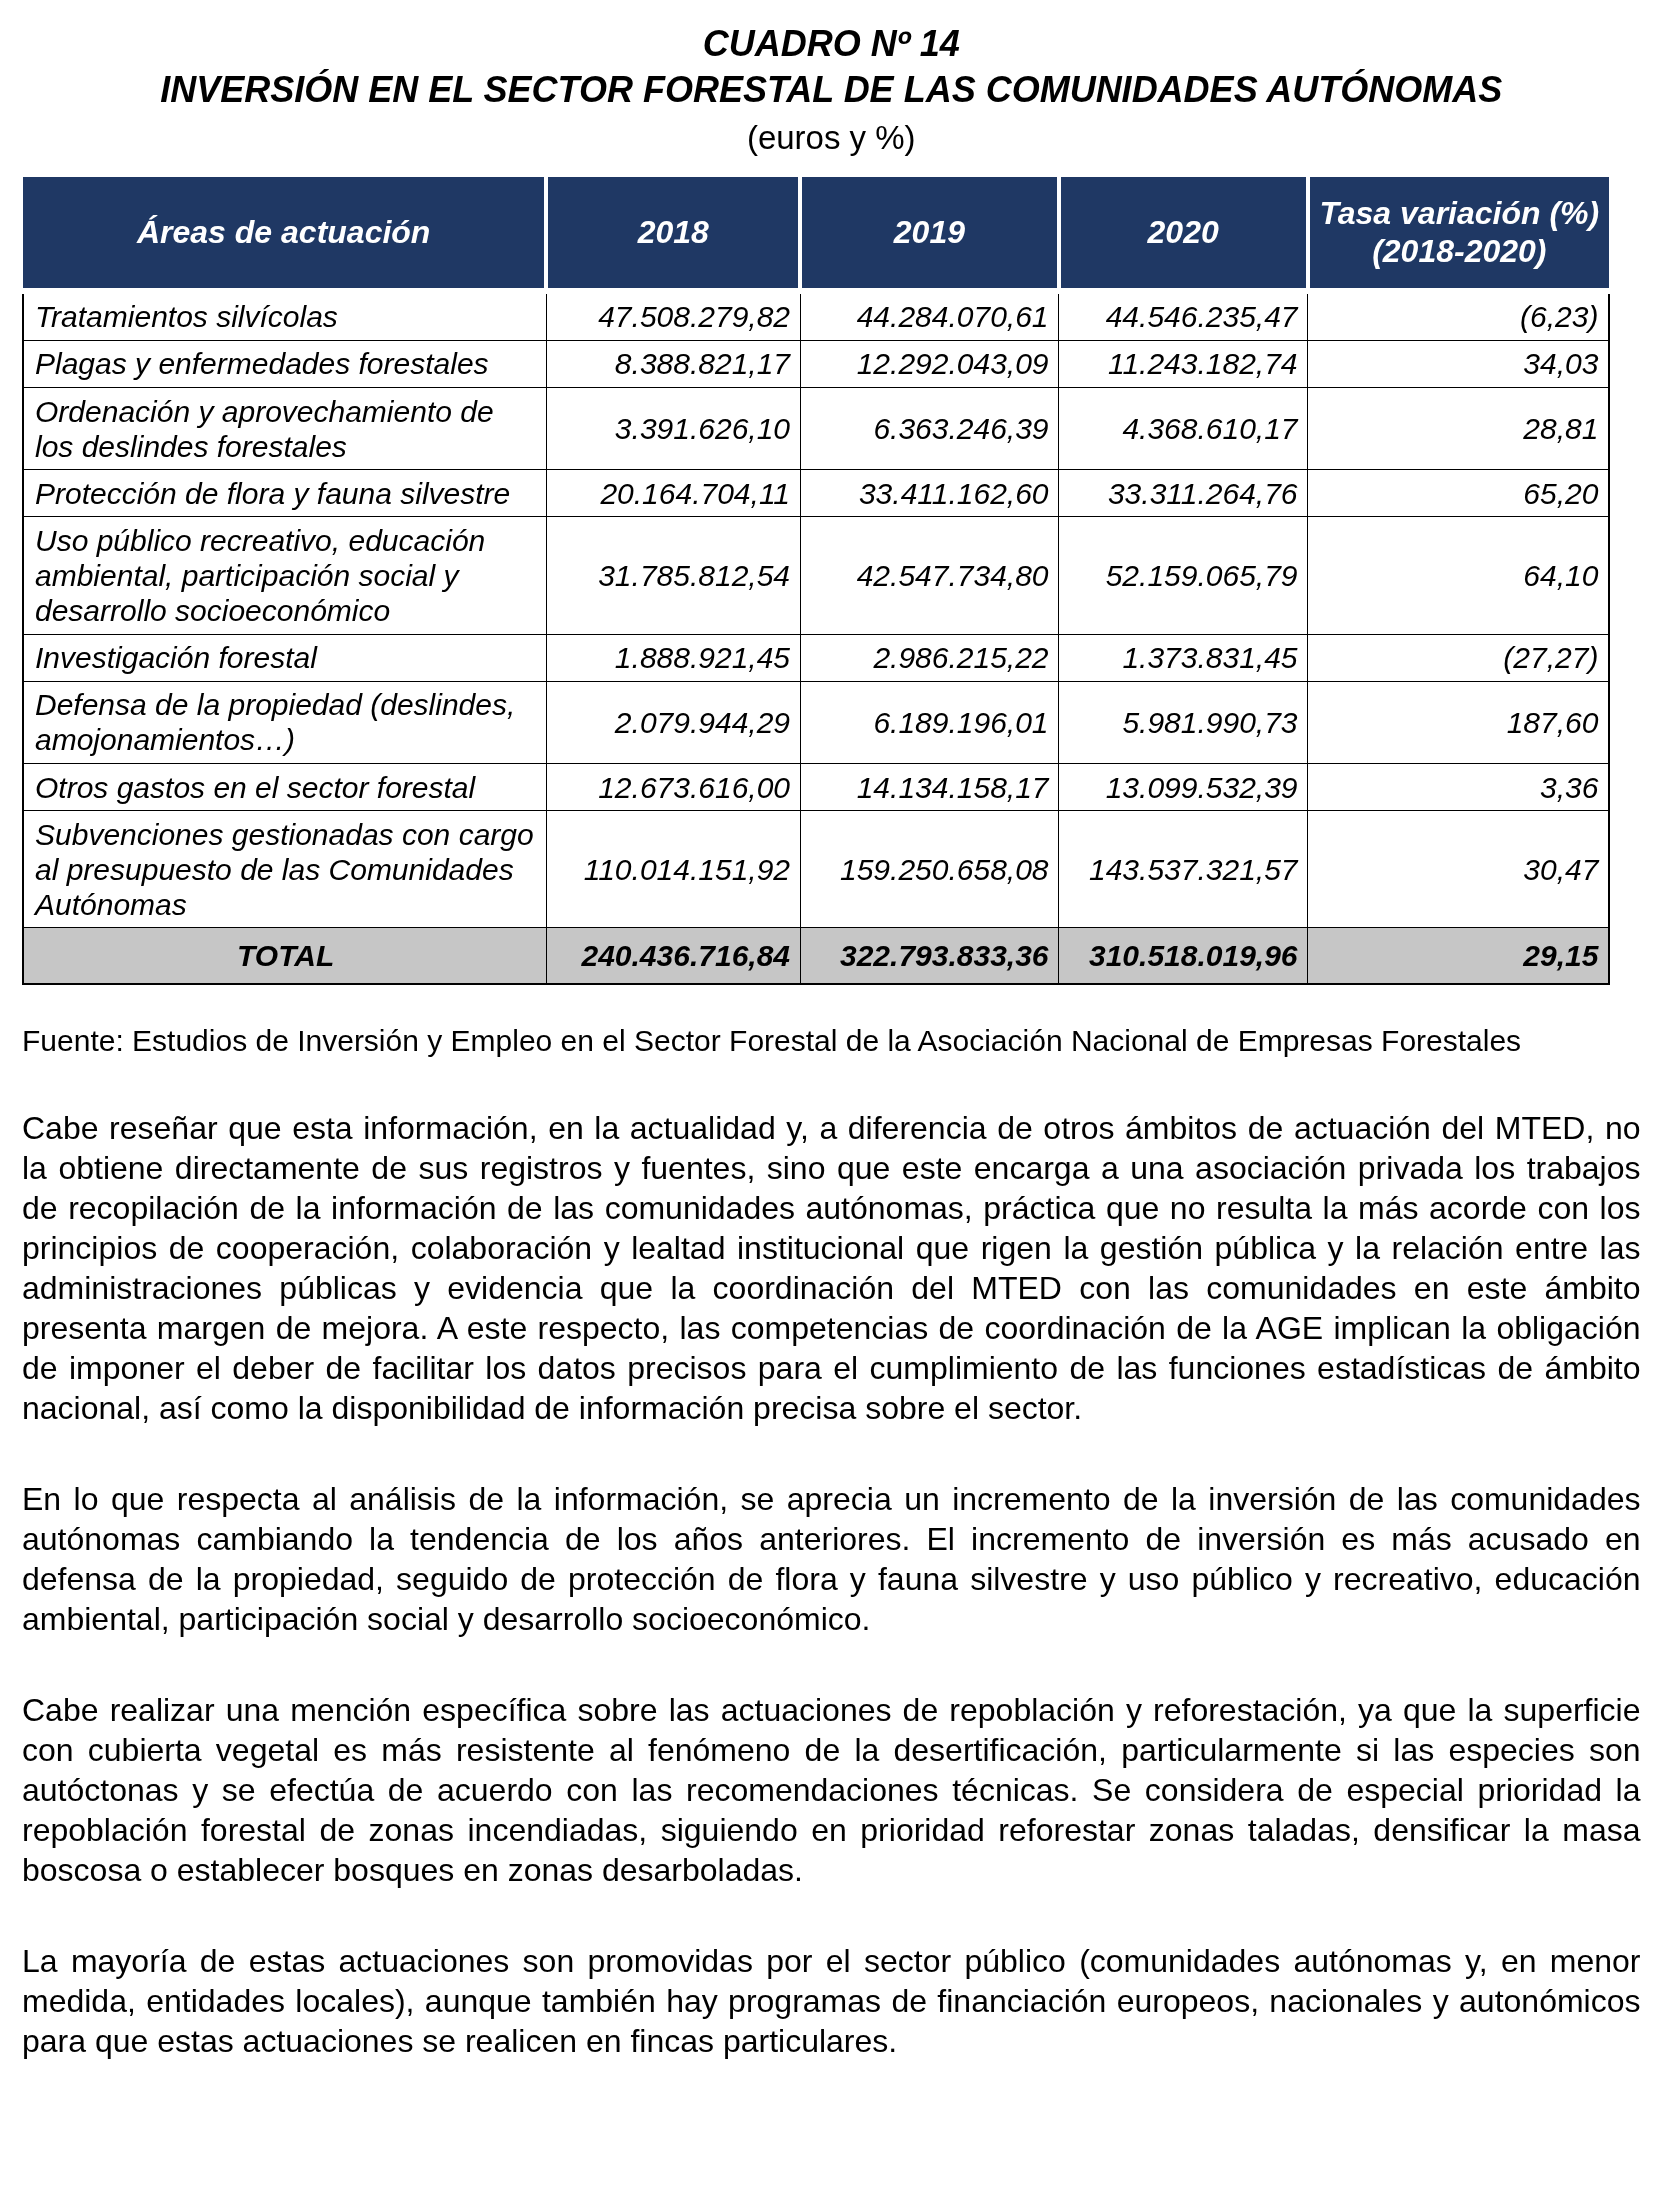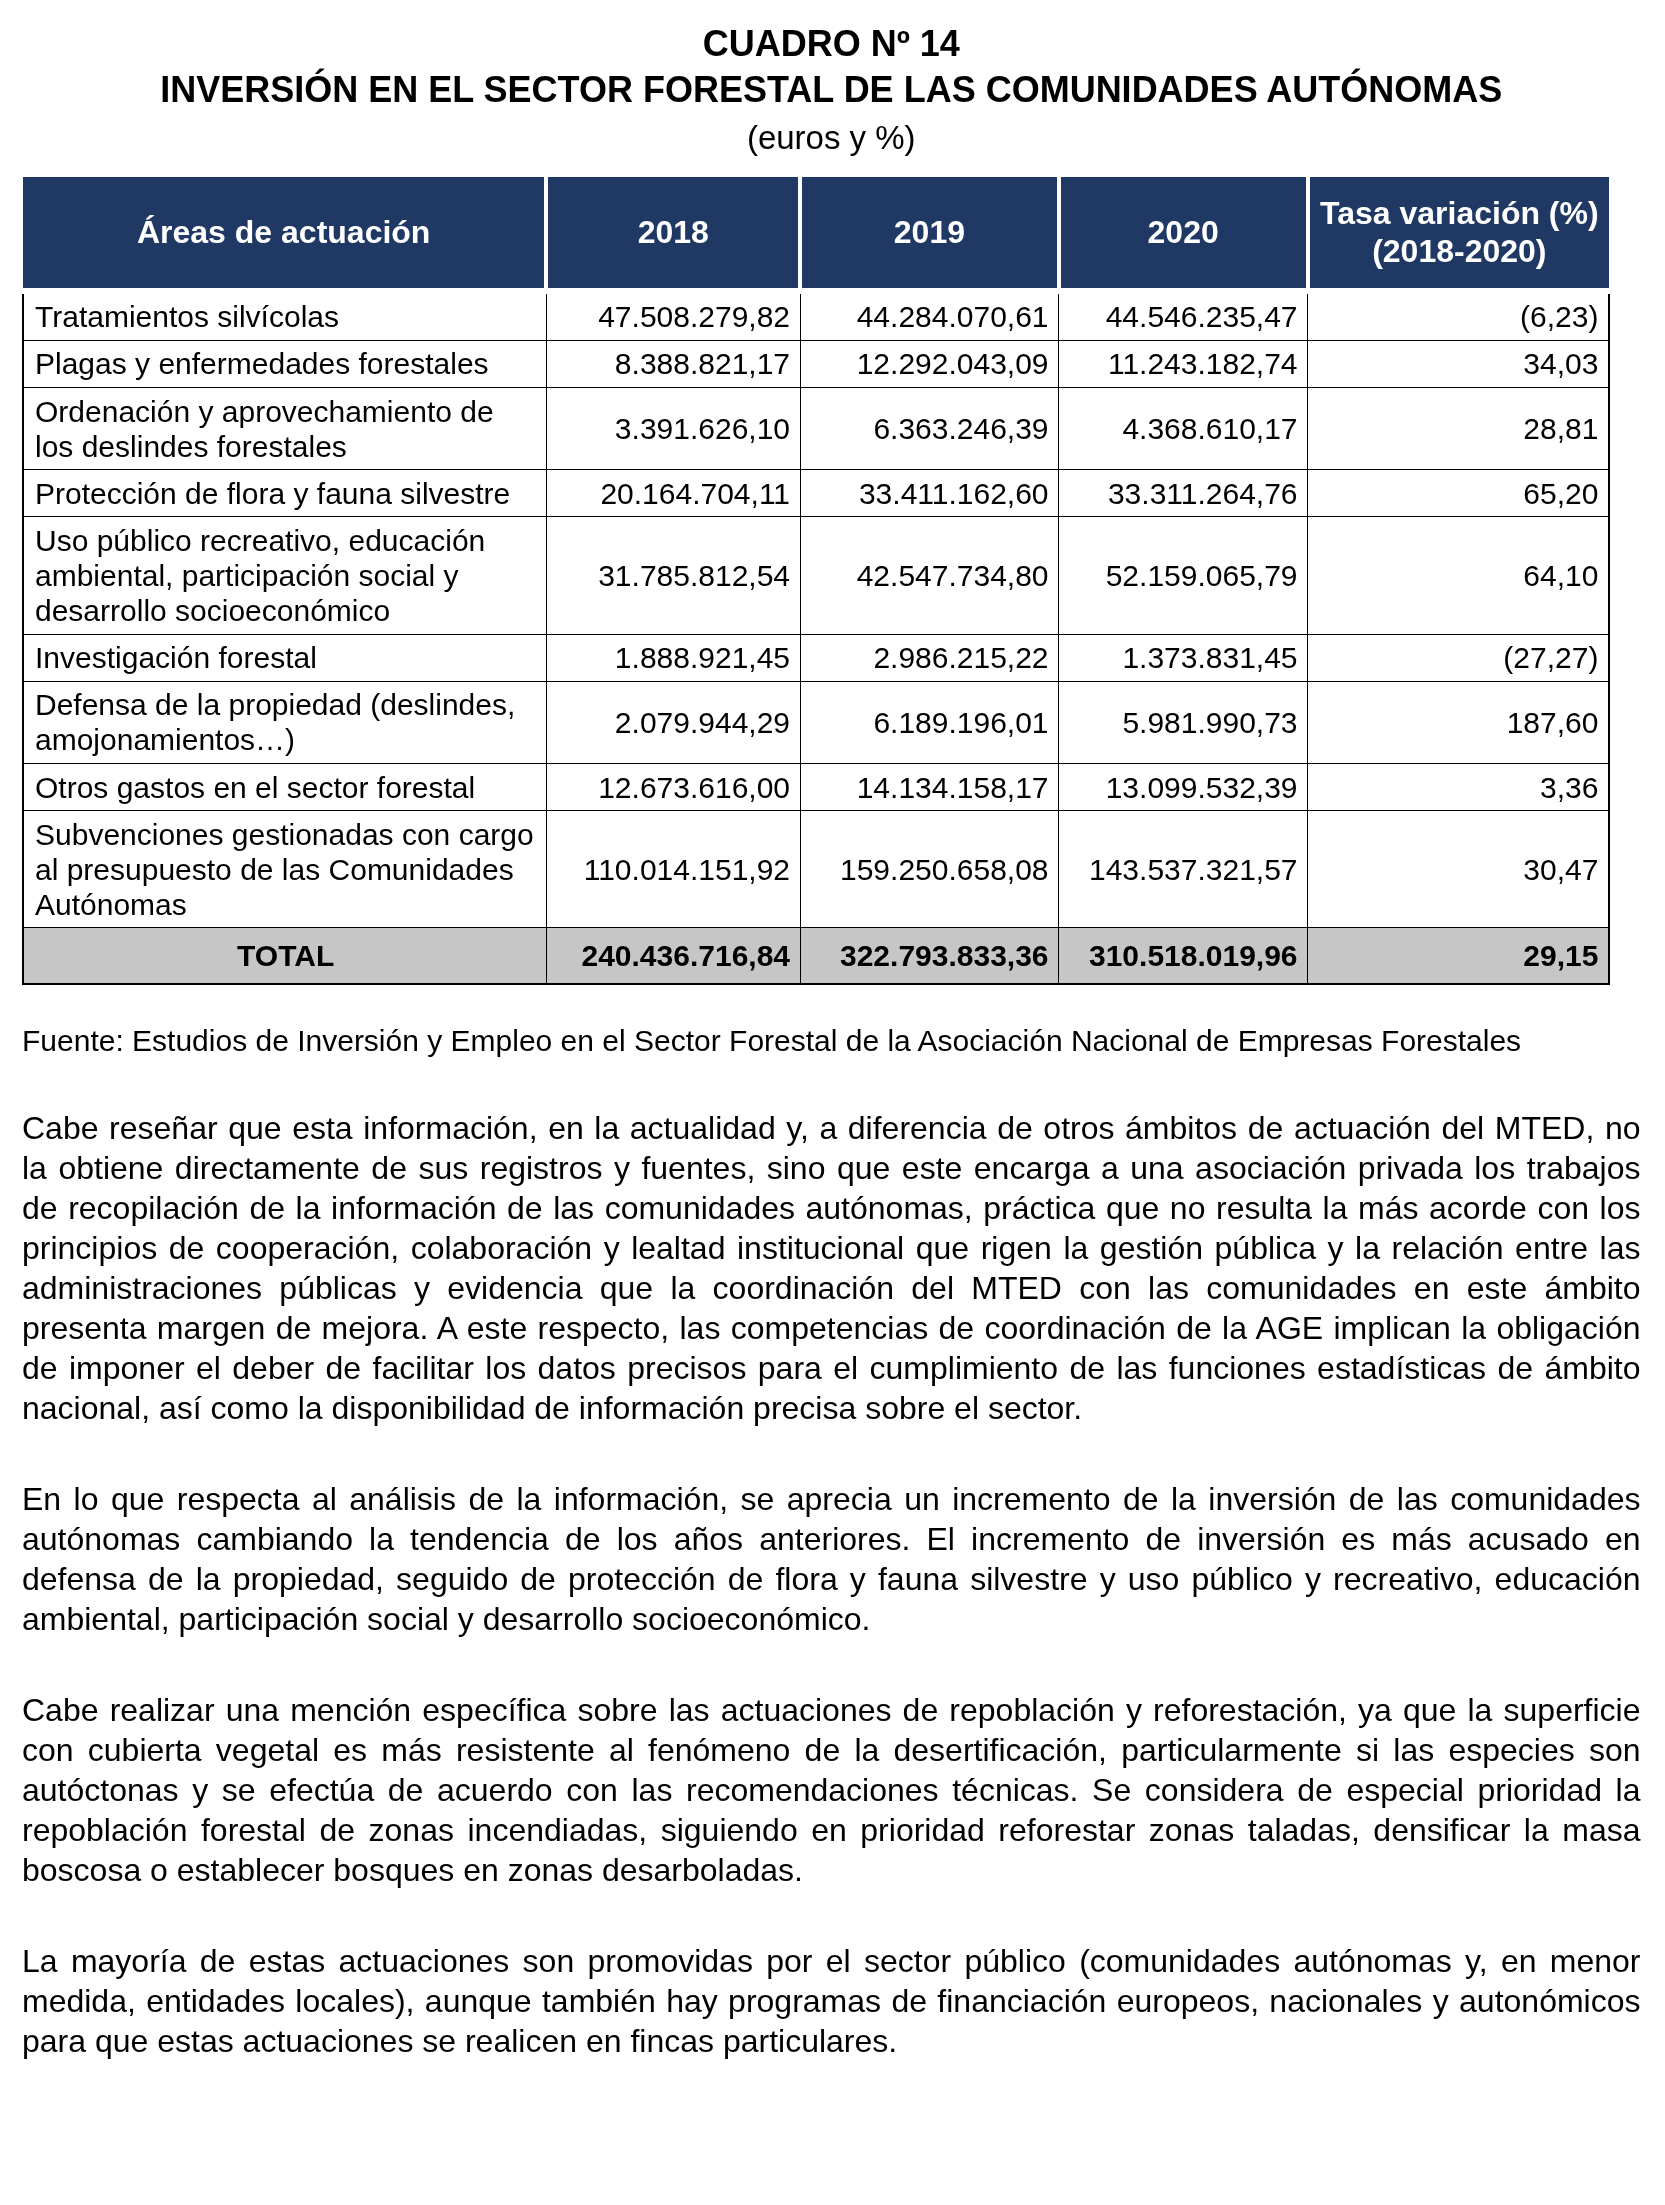--- a/index.html
+++ b/index.html
@@ -17,35 +17,37 @@
     padding: 21px 25.5px 0 22px;
     overflow: hidden;
     background: #ffffff;
   }
   
   .caption-line {
     text-align: center;
     font-size: 36px;
     font-weight: bold;
     line-height: 46px;
+    font-style: italic;
   }
   .caption-sub {
     text-align: center;
     font-size: 33px;
     font-weight: normal;
     line-height: 43px;
     margin-top: 3.2px;
   }
   
   table.inv-table {
     border-collapse: collapse;
     table-layout: fixed;
     width: 1588px;
     margin-top: 17.5px;
     margin-left: 0;
+    font-style: italic;
   }
   .inv-table th {
     background: #1F3864;
     color: #ffffff;
     font-weight: bold;
     font-size: 32px;
     line-height: 38px;
     text-align: center;
     vertical-align: middle;
     padding: 17.5px 9.6px;

